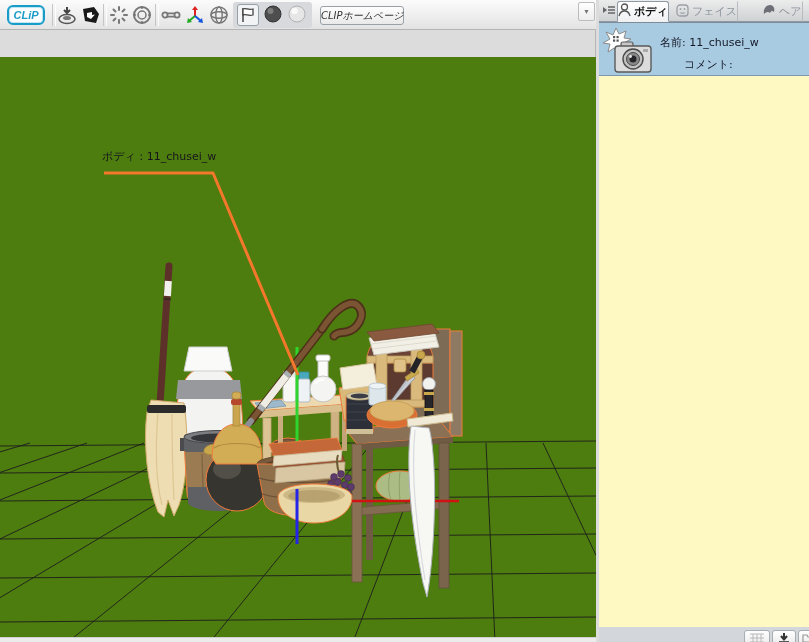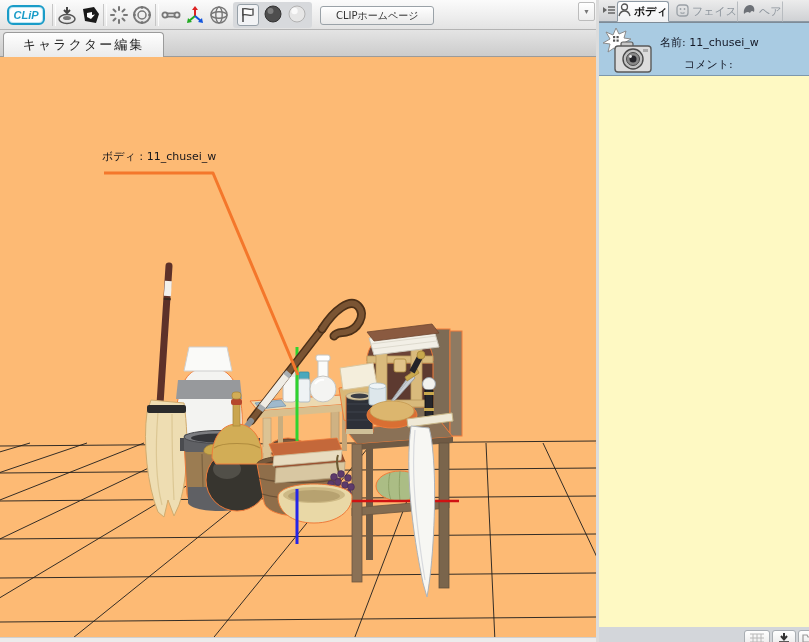--- a/index.html
+++ b/index.html
@@ -17,33 +17,33 @@
   .tbtn{position:absolute;top:4px;width:22px;height:22px;background:transparent;border:none;padding:0;cursor:pointer;}
   .tbtn svg{display:block;}
   .sep{position:absolute;top:4px;width:2px;height:22px;border-left:1px solid #c6c6c6;border-right:1px solid #fdfdfd;}
   .clipbtn{position:absolute;left:7px;top:5px;width:38px;height:20px;
     border:2px solid #1a9cc8;border-radius:6px;background:#fdfeff;
     color:#1a9cc8;font-weight:bold;font-style:italic;font-size:11px;line-height:16px;
     text-align:center;padding:0;box-shadow:inset 0 0 0 1px #bfe6f2;cursor:pointer;}
   .togglestrip{position:absolute;left:233px;top:2px;width:79px;height:26px;background:#d7d9dc;border-radius:3px;}
   .tgbtn{position:absolute;top:2px;width:22px;height:22px;background:transparent;border:none;padding:0;cursor:pointer;}
   .tgbtn.sel{background:#f2f3f5;border:1px solid #96a0a8;border-radius:3px;box-sizing:border-box;}
-  .homebtn{position:absolute;left:320px;top:6px;height:19px;padding:0 15px;
+  .homebtn{position:absolute;left:320px;top:6px;height:19px;padding:0 0;
     background:linear-gradient(#ffffff,#e9e9e9);border:1px solid #9aa2a8;border-radius:3px;
-    font-size:10px;color:#333;font-family:"DejaVu Sans",sans-serif;cursor:pointer;}
+    font-size:10px;color:#333;font-family:"DejaVu Sans",sans-serif;cursor:pointer;font-style:italic;}
   .overflowbtn{position:absolute;left:578px;top:2px;width:17px;height:19px;
     background:linear-gradient(#ffffff,#ededed);border:1px solid #bcbcbc;border-radius:2px;
     font-size:7px;color:#777;padding:0;cursor:pointer;}
   .tabbar{position:absolute;left:0;top:30px;width:596px;height:27px;
     background:linear-gradient(#e4e4e4,#cccccc);border-bottom:1px solid #9b9b9b;box-sizing:border-box;}
   .edittab{position:absolute;left:3px;top:2px;width:161px;height:25px;
     background:linear-gradient(#fefefe,#ebebeb);border:1px solid #9b9b9b;border-bottom:none;
     border-radius:4px 4px 0 0;font-size:13px;letter-spacing:2px;color:#222;
     text-align:center;line-height:24px;box-sizing:border-box;cursor:pointer;}
-  .viewport{position:absolute;left:0;top:57px;width:596px;height:580px;background:#fdba74;overflow:hidden;}
+  .viewport{position:absolute;left:0;top:57px;width:596px;height:580px;background:#4d7c0f;overflow:hidden;}
   .vplabel{position:absolute;left:102px;top:92px;font-size:11px;color:#17171c;white-space:nowrap;}
   .bottomstrip{position:absolute;left:0;top:637px;width:596px;height:5px;background:#ececec;border-top:1px solid #d0d0d0;box-sizing:border-box;}
   
   .rightpanel{position:absolute;left:599px;top:0;width:210px;height:642px;background:#d3d6da;overflow:hidden;}
   .ptabs{position:absolute;left:0;top:0;width:210px;height:22px;
     background:linear-gradient(#ececec,#cfd1d4);border-bottom:1px solid #8d99a4;box-sizing:border-box;}
   .pmenubtn{position:absolute;left:2px;top:3px;width:15px;height:17px;background:transparent;border:none;padding:0;cursor:pointer;}
   .ptab{position:absolute;top:1px;height:21px;font-size:11px;display:flex;align-items:center;gap:3px;
     padding:0 0;box-sizing:border-box;cursor:pointer;border:1px solid transparent;}
   .ptab.active{background:linear-gradient(#ffffff,#f0f1f3);border:1px solid #8d99a4;border-bottom:1px solid #f0f1f3;
@@ -153,23 +153,20 @@
               <circle cx="10" cy="10" r="8" fill="#e6e6e6" stroke="#b2b2b2"></circle>
               <circle cx="7.5" cy="7" r="3.2" fill="#fafafa"></circle>
             </svg></span>
       </button>
     </div>
 
     <button class="homebtn">CLIPホームページ</button>
     <button class="overflowbtn">▼</button>
   </div>
 
-  <div class="tabbar">
-    <div class="edittab">キャラクター編集</div>
-  </div>
 
   <div class="viewport">
     <svg width="596" height="580" viewBox="0 57 596 580">
 
       <g stroke="#1d1d1d" stroke-width="0.9">
         <line x1="0" y1="446" x2="596" y2="441"></line>
         <line x1="0" y1="473" x2="596" y2="468"></line>
         <line x1="0" y1="501" x2="596" y2="496"></line>
         <line x1="0" y1="539" x2="596" y2="534"></line>
         <line x1="0" y1="578" x2="596" y2="573"></line>
@@ -409,21 +406,21 @@
       <span>
         <svg width="13" height="14">
             <rect x="1" y="2" width="11" height="11" rx="3" fill="none" stroke="#9aa0a6" stroke-width="1.3"></rect>
             <circle cx="4.5" cy="6" r="0.9" fill="#9aa0a6"></circle>
             <circle cx="8.5" cy="6" r="0.9" fill="#9aa0a6"></circle>
             <path d="M4.5,9.5 C5.5,10.5 7.5,10.5 8.5,9.5" stroke="#9aa0a6" fill="none" stroke-width="1.1"></path>
           </svg>
       </span>
       <span>フェイス</span>
     </div>
-    <div class="ptab inactive" style="left:142px">
+    <div class="ptab inactive" style="left:162px">
       <span>
         <svg width="14" height="14">
             <path d="M2,11 C1,6 4,2 8,2 C12,2 13,6 12,9 C10,7 9,8 8,10 C6,8 4,9 2,11 Z" fill="#6d7177"></path>
           </svg>
       </span>
       <span>ヘア</span>
     </div>
   </div>
 
   <div class="plist">

